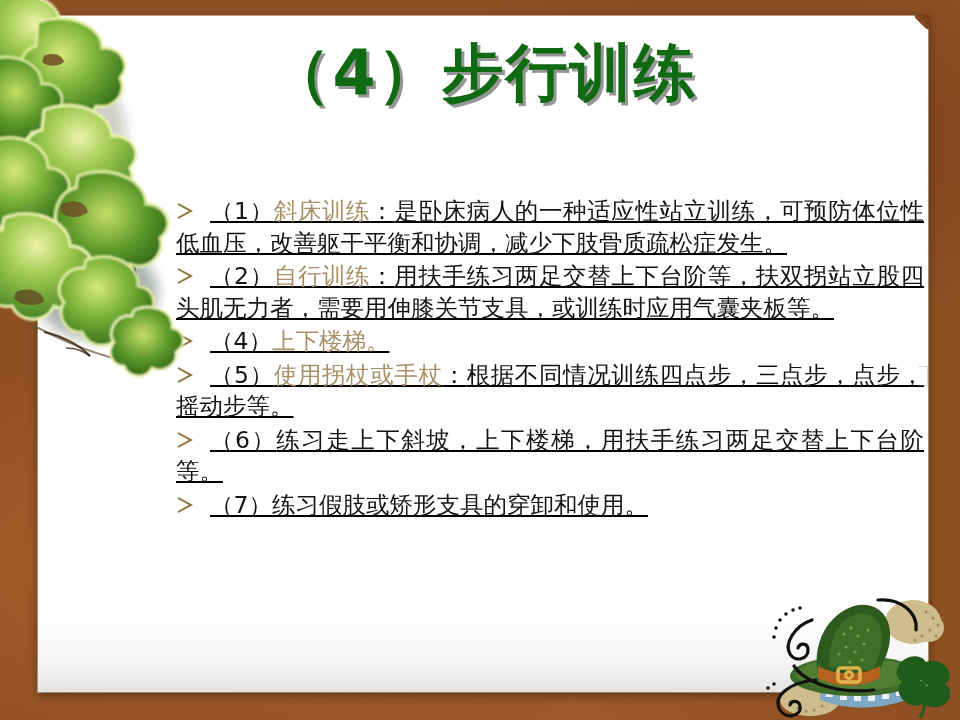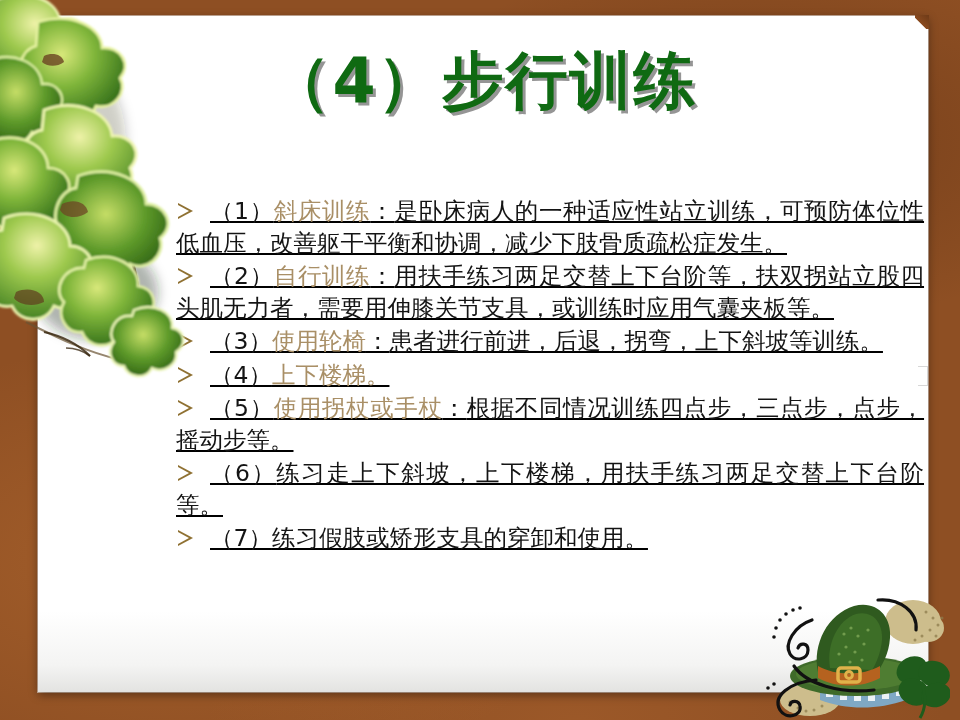--- a/index.html
+++ b/index.html
@@ -89,21 +89,21 @@
     position: absolute;
     top: -1px; right: -1px;
     width: 14px; height: 14px;
     background: linear-gradient(225deg, #6d3a17 0%, #8a4a1f 60%, rgba(0,0,0,0) 61%);
   }
 
   
   .title {
     position: absolute;
     left: 38px;
-    top: 48px;
+    top: 40px;
     width: 890px;
     text-align: center;
     font-family: "DejaVu Sans", sans-serif;
     font-size: 62px;
     line-height: 1.05;
     font-weight: 700;
     color: #0f6a12;
     letter-spacing: 2px;
     text-shadow: 3px 3px 0 rgba(130,130,130,0.85);
     white-space: nowrap;
@@ -209,23 +209,20 @@
   <div class="body-list">
 
     <p class="bullet-row">
       <span class="arrow-icon"></span><span class="blk">（1）</span><span class="hl">斜床训练</span><span class="blk">：</span><span class="blk">是卧床病人的一种适应性站立训练，可预防体位性低血压，改善躯干平衡和协调，减少下肢骨质疏松症发生。</span>
     </p>
 
     <p class="bullet-row">
       <span class="arrow-icon"></span><span class="blk">（2）</span><span class="hl">自行训练</span><span class="blk">：</span><span class="blk">用扶手练习两足交替上下台阶等，扶双拐站立股四头肌无力者，需要用伸膝关节支具，或训练时应用气囊夹板等。</span>
     </p>
 
-    <p class="bullet-row">
-      <span class="arrow-icon"></span><span class="blk">（3）</span><span class="hl">使用轮椅</span><span class="blk">：</span><span class="blk">患者进行前进，后退，拐弯，上下斜坡等训练。</span>
-    </p>
 
     <p class="bullet-row">
       <span class="arrow-icon"></span><span class="blk">（4）</span><span class="hl">上下楼梯。</span><span class="blk"></span><span class="blk"></span>
     </p>
 
     <p class="bullet-row">
       <span class="arrow-icon"></span><span class="blk">（5）</span><span class="hl">使用拐杖或手杖</span><span class="blk">：</span><span class="blk">根据不同情况训练四点步，三点步，点步，摇动步等。</span>
     </p>
 
     <p class="bullet-row">

